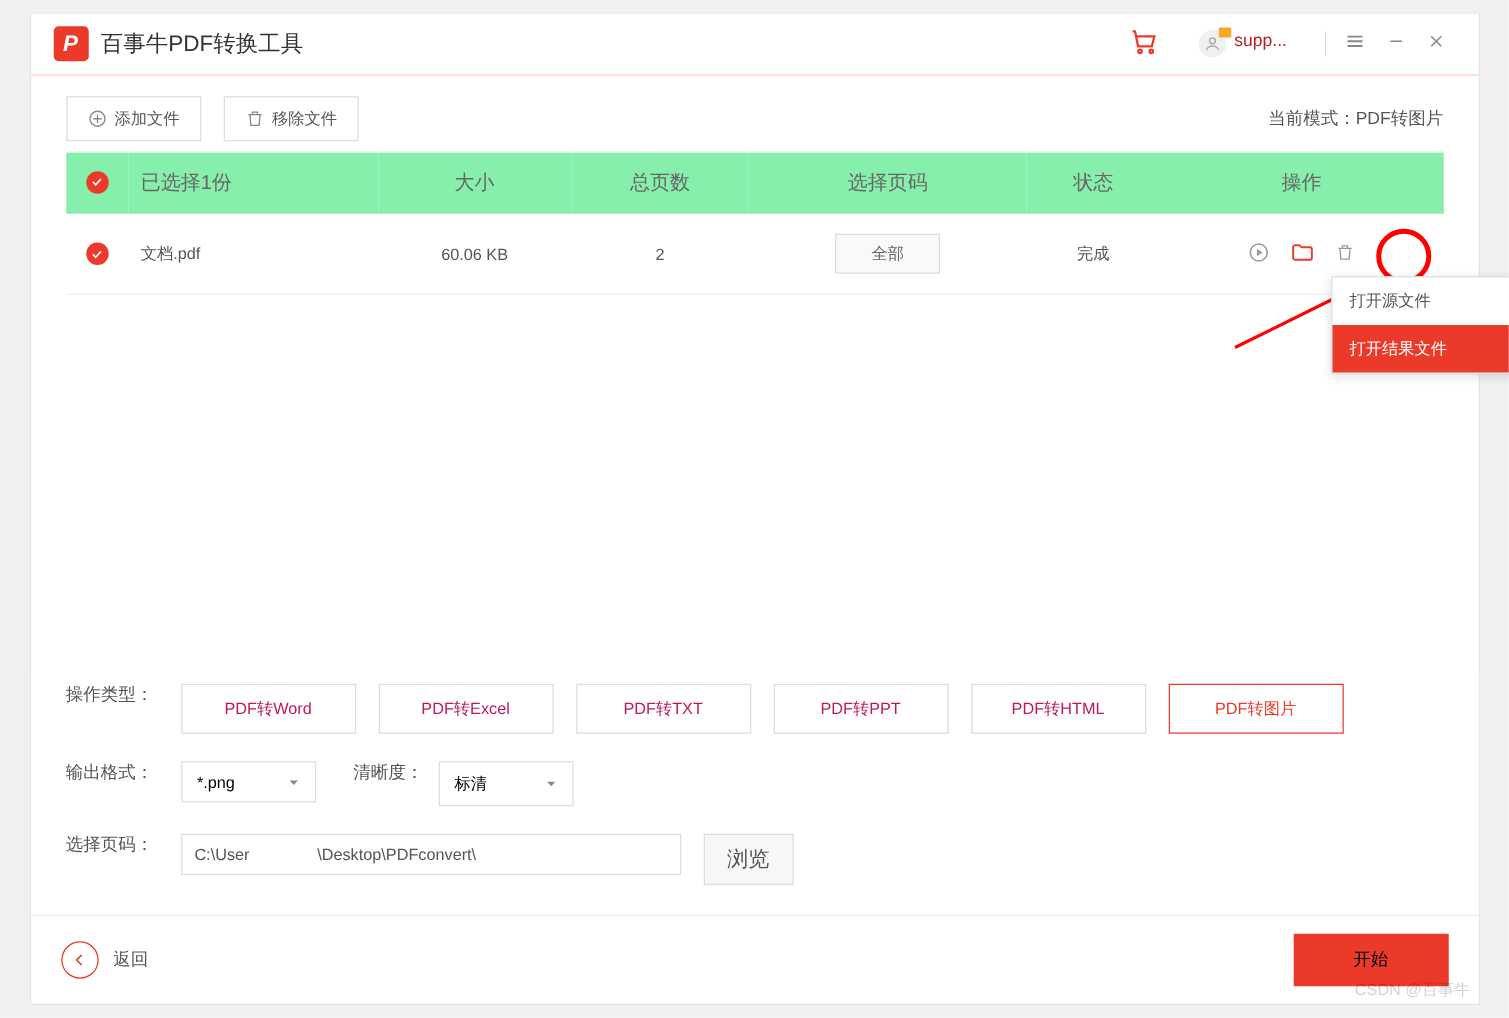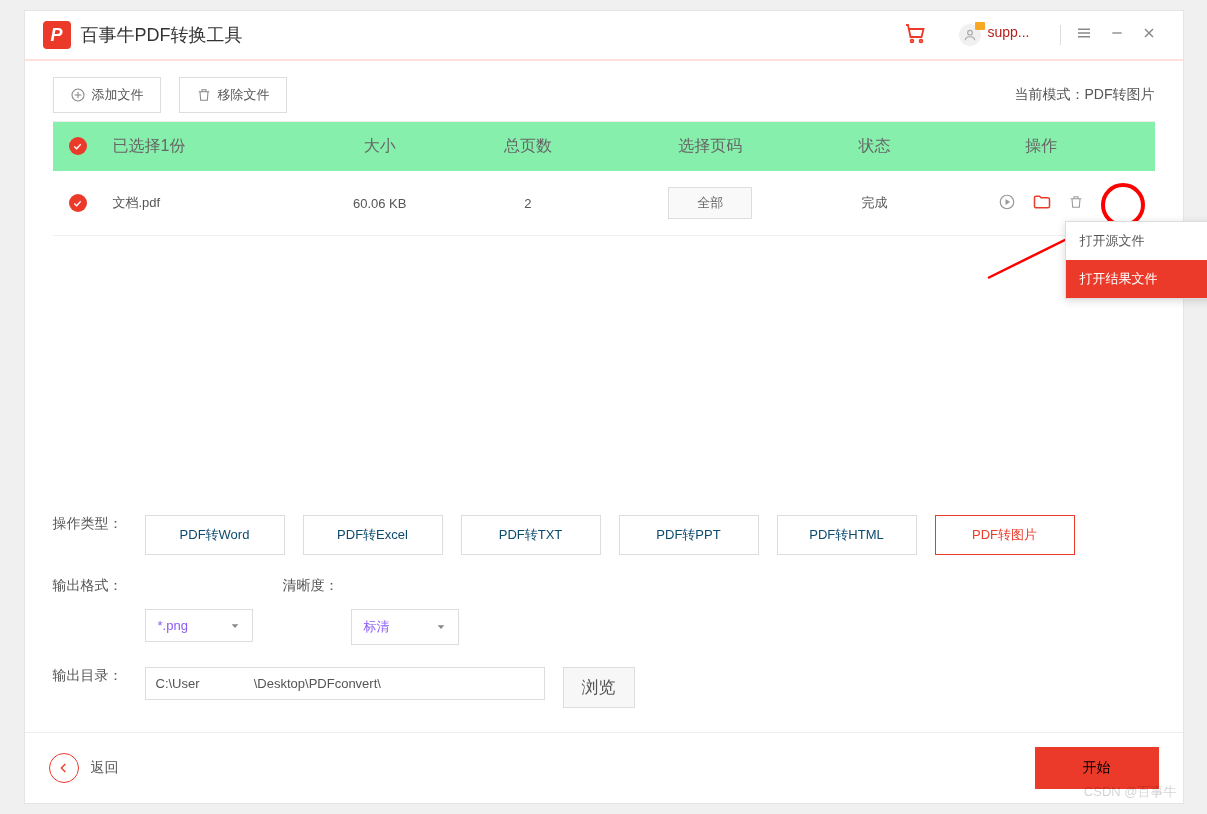--- a/index.html
+++ b/index.html
@@ -45,23 +45,23 @@
 
     
     .ctx-menu { position:absolute; top:100px; right:-42px; width:160px; background:#fff; border:1px solid #ddd; box-shadow:0 2px 8px rgba(0,0,0,0.15); z-index:60;}
     .ctx-menu-item { padding:10px 14px; font-size:13px; color:#555; cursor:pointer;}
     .ctx-menu-item.active { background:#eb3a2a; color:#fff;}
     
     
     .bottom-area { padding: 10px 28px 18px; background:#fff;}
     .opt-row { display:flex; align-items:flex-start; margin-bottom: 22px; font-size:14px; color:#555;}
     .opt-label { width:92px;}
-    .type-btn { border:1px solid #ddd; background:#fff; padding:10px 0; width:140px; font-size:13px; color:#0c4a6e; cursor:pointer; margin-right:18px; text-align:center;}
+    .type-btn { border:1px solid #ddd; background:#fff; padding:10px 0; width:140px; font-size:13px; color:#be185d; cursor:pointer; margin-right:18px; text-align:center;}
     .type-btn.active { border-color:#eb3a2a; color:#eb3a2a;}
-    .dd { border:1px solid #ddd; background:#fff; padding:8px 12px; width:108px; font-size:13px; color:#8b5cf6; display:flex; justify-content:space-between; align-items:center; cursor:pointer; margin-right:30px;margin-top:32px;}
+    .dd { border:1px solid #ddd; background:#fff; padding:8px 12px; width:108px; font-size:13px; color:#000000; display:flex; justify-content:space-between; align-items:center; cursor:pointer; margin-right:30px;}
     .dd-label2 { margin-right:12px;}
     .path-input { border:1px solid #ddd; padding:8px 10px; font-size:13px; width:400px; color:#555; margin-right:18px;}
     .browse-btn { border:1px solid #ddd; background:#f7f7f7; padding:8px 18px; font-size:17px; cursor:pointer; color:#555;}
     
     
     .footer { border-top:1px solid #eee; padding: 14px 24px; display:flex; align-items:center;}
     .back-btn { display:flex; align-items:center; gap:12px; font-size:14px; color:#555; cursor:pointer;}
     .back-circle { width:30px; height:30px; border:1.5px solid #eb3a2a; border-radius:50%; display:flex; align-items:center; justify-content:center;}
     .footer-spacer{flex:1;}
     .start-btn { background:#eb3a2a; color:#000000; border:none; padding:12px 48px; font-size:14px; cursor:pointer;}
@@ -218,21 +218,21 @@
       </div>
       <div class="dd-label2">清晰度：</div>
       <div class="dd">
         <span>标清</span>
         <svg width="10" height="10" viewBox="0 0 24 24" fill="#888">
             <polygon points="4,8 20,8 12,17"></polygon>
           </svg>
       </div>
     </div>
     <div class="opt-row" style="margin-bottom:6px;">
-      <div class="opt-label">输出目录：</div>
+      <div class="opt-label">选择页码：</div>
       <input class="path-input" value="C:\User               \Desktop\PDFconvert\" style="">
       <button class="browse-btn">浏览</button>
     </div>
   </div>
 
   <div class="footer">
     <div class="back-btn">
       <span class="back-circle">
         <svg width="16" height="16" viewBox="0 0 24 24" fill="none" stroke="#eb3a2a" stroke-width="2">
             <polyline points="14 6 8 12 14 18"></polyline>

